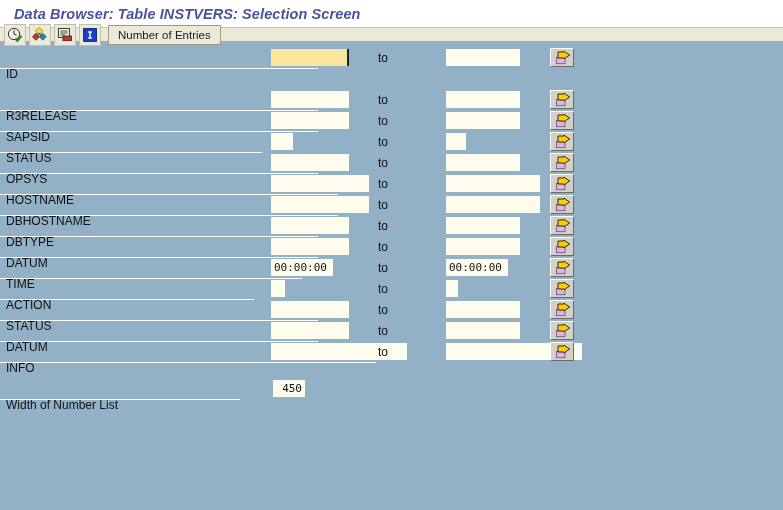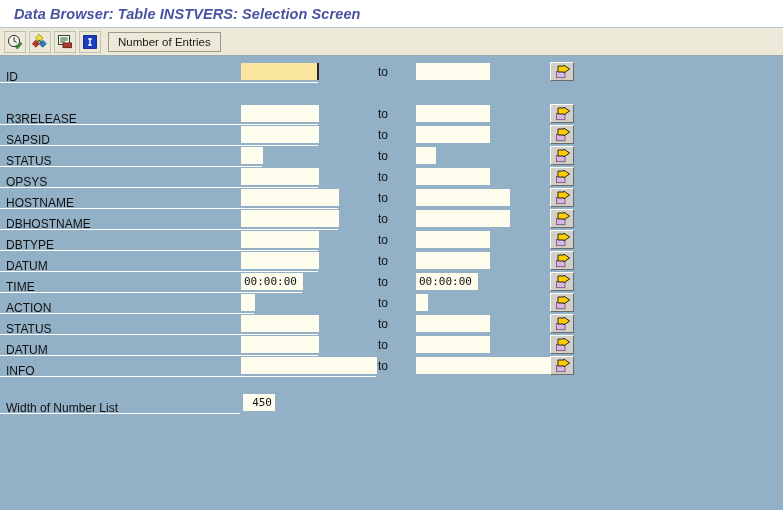--- a/index.html
+++ b/index.html
@@ -28,21 +28,21 @@
     font-weight:bold;
     font-size:14.5px;
     color:#4a52a0;
     letter-spacing:.1px;
     white-space:nowrap;
     text-align:center;
   }
 
   
   .toolbar{
-    height:28px;
+    height:14px;
     background:#ece9d8;
     border-bottom:1px solid #9aa8b5;
     display:flex;align-items:center;
     padding-left:4px;
     box-sizing:border-box;
   }
   .tb-btn{
     width:22px;height:22px;
     margin-right:3px;
     border:1px solid #c2c2b0;
@@ -76,21 +76,21 @@
     position:relative;
     height:21px;
     margin-bottom:0px;
   }
   .row.gap{height:21px;}
 
   
   .lbl{
     position:absolute;
     left:6px;
-    top:8px;
+    top:19px;
     font-size:12px;
     white-space:nowrap;
     color:#111;
     font-family:"Liberation Sans", sans-serif;
   }
   .underline{
     position:absolute;
     left:0px;
     bottom:0px;
     height:1px;
@@ -104,20 +104,21 @@
     height:17px;
     background:#fdfced;
     border:none;
     outline:none;
     font-family:"DejaVu Sans Mono", monospace;
     font-size:11px;
     color:#111;
     padding:0 3px;
     box-sizing:border-box;
     line-height:17px;
+    margin-left:30px;
   }
   .fld.focused{
     background:#fbe6a0;
     border-right:2px solid #222;
   }
   .fld.ralign{text-align:right;}
 
   .tolbl{
     position:absolute;
     top:3px;

